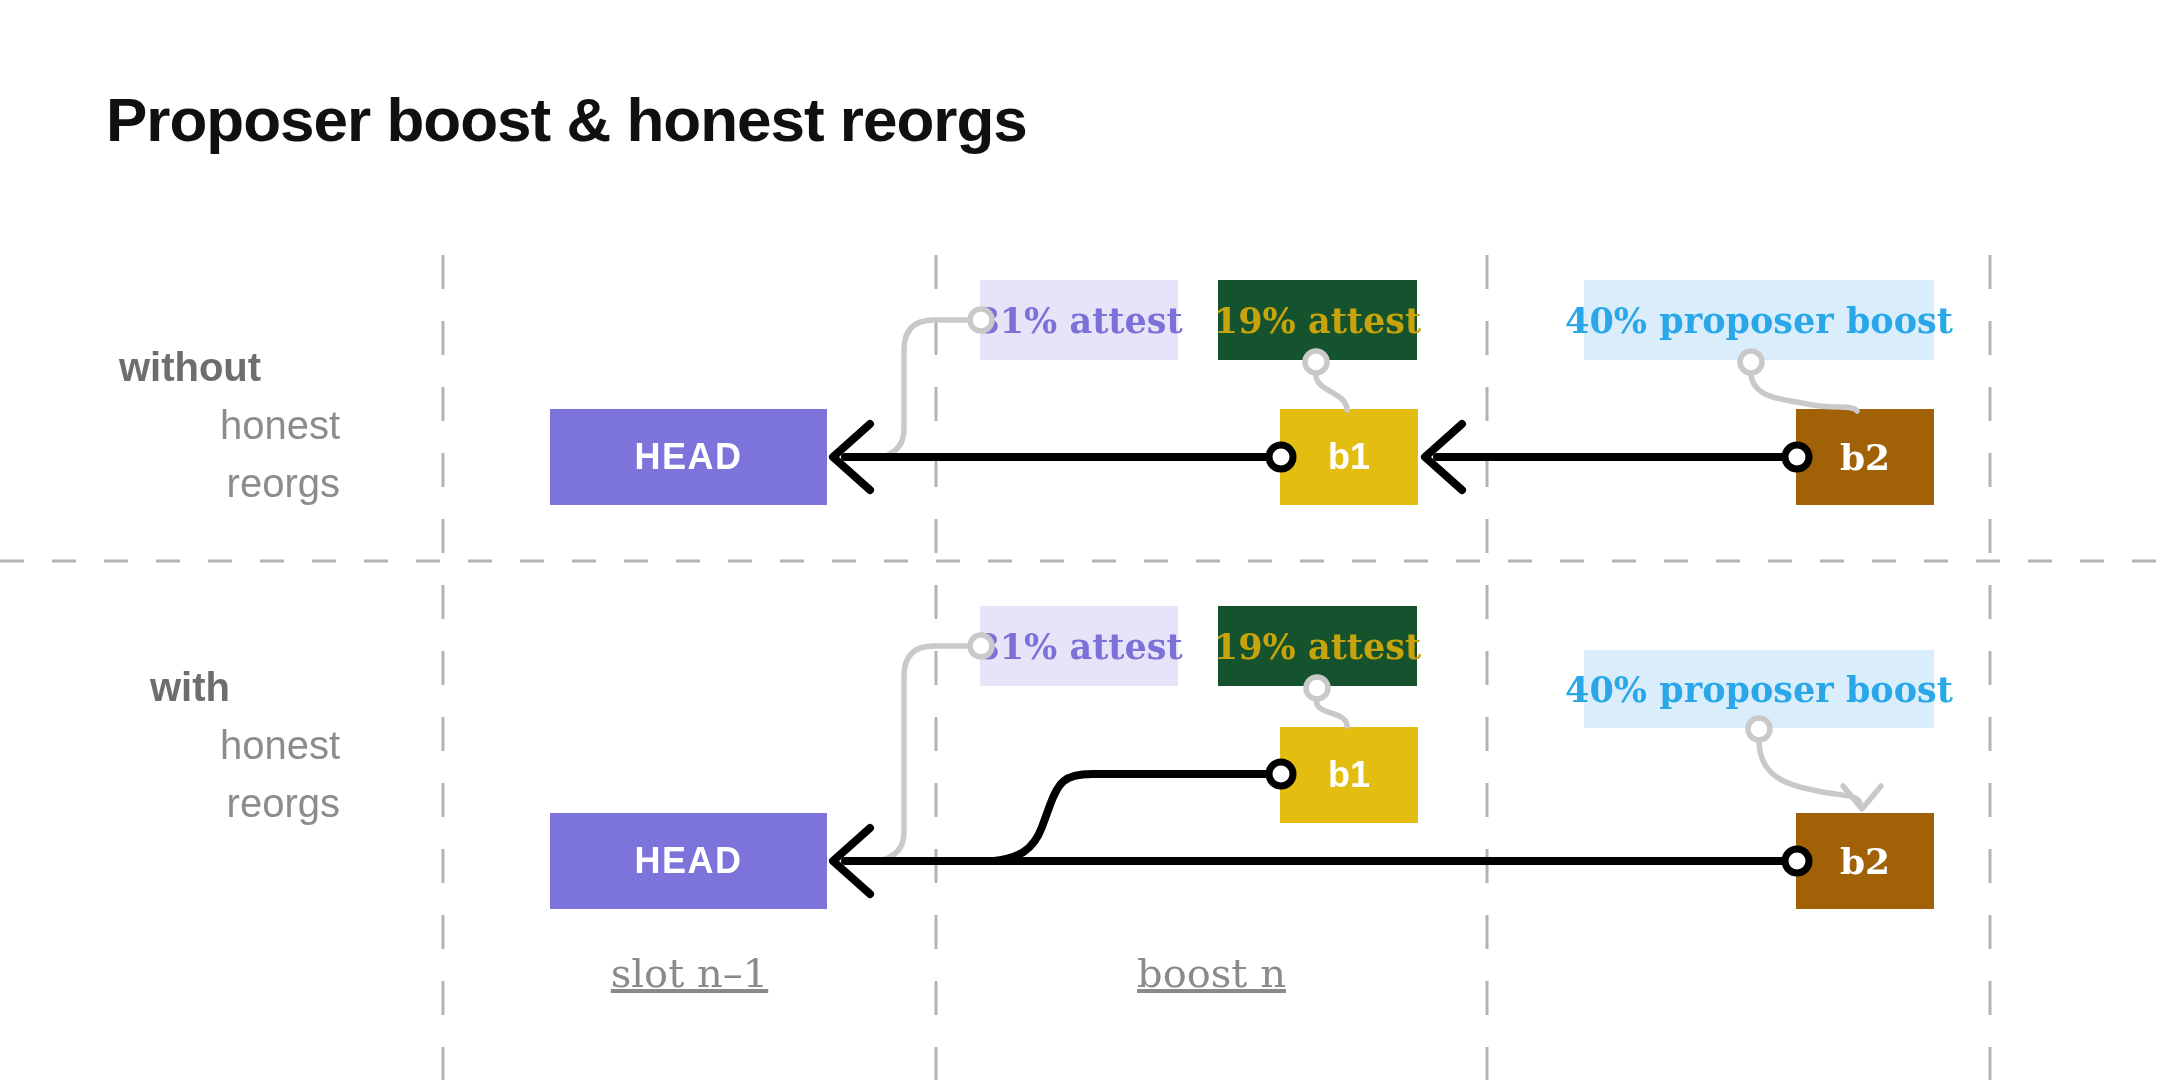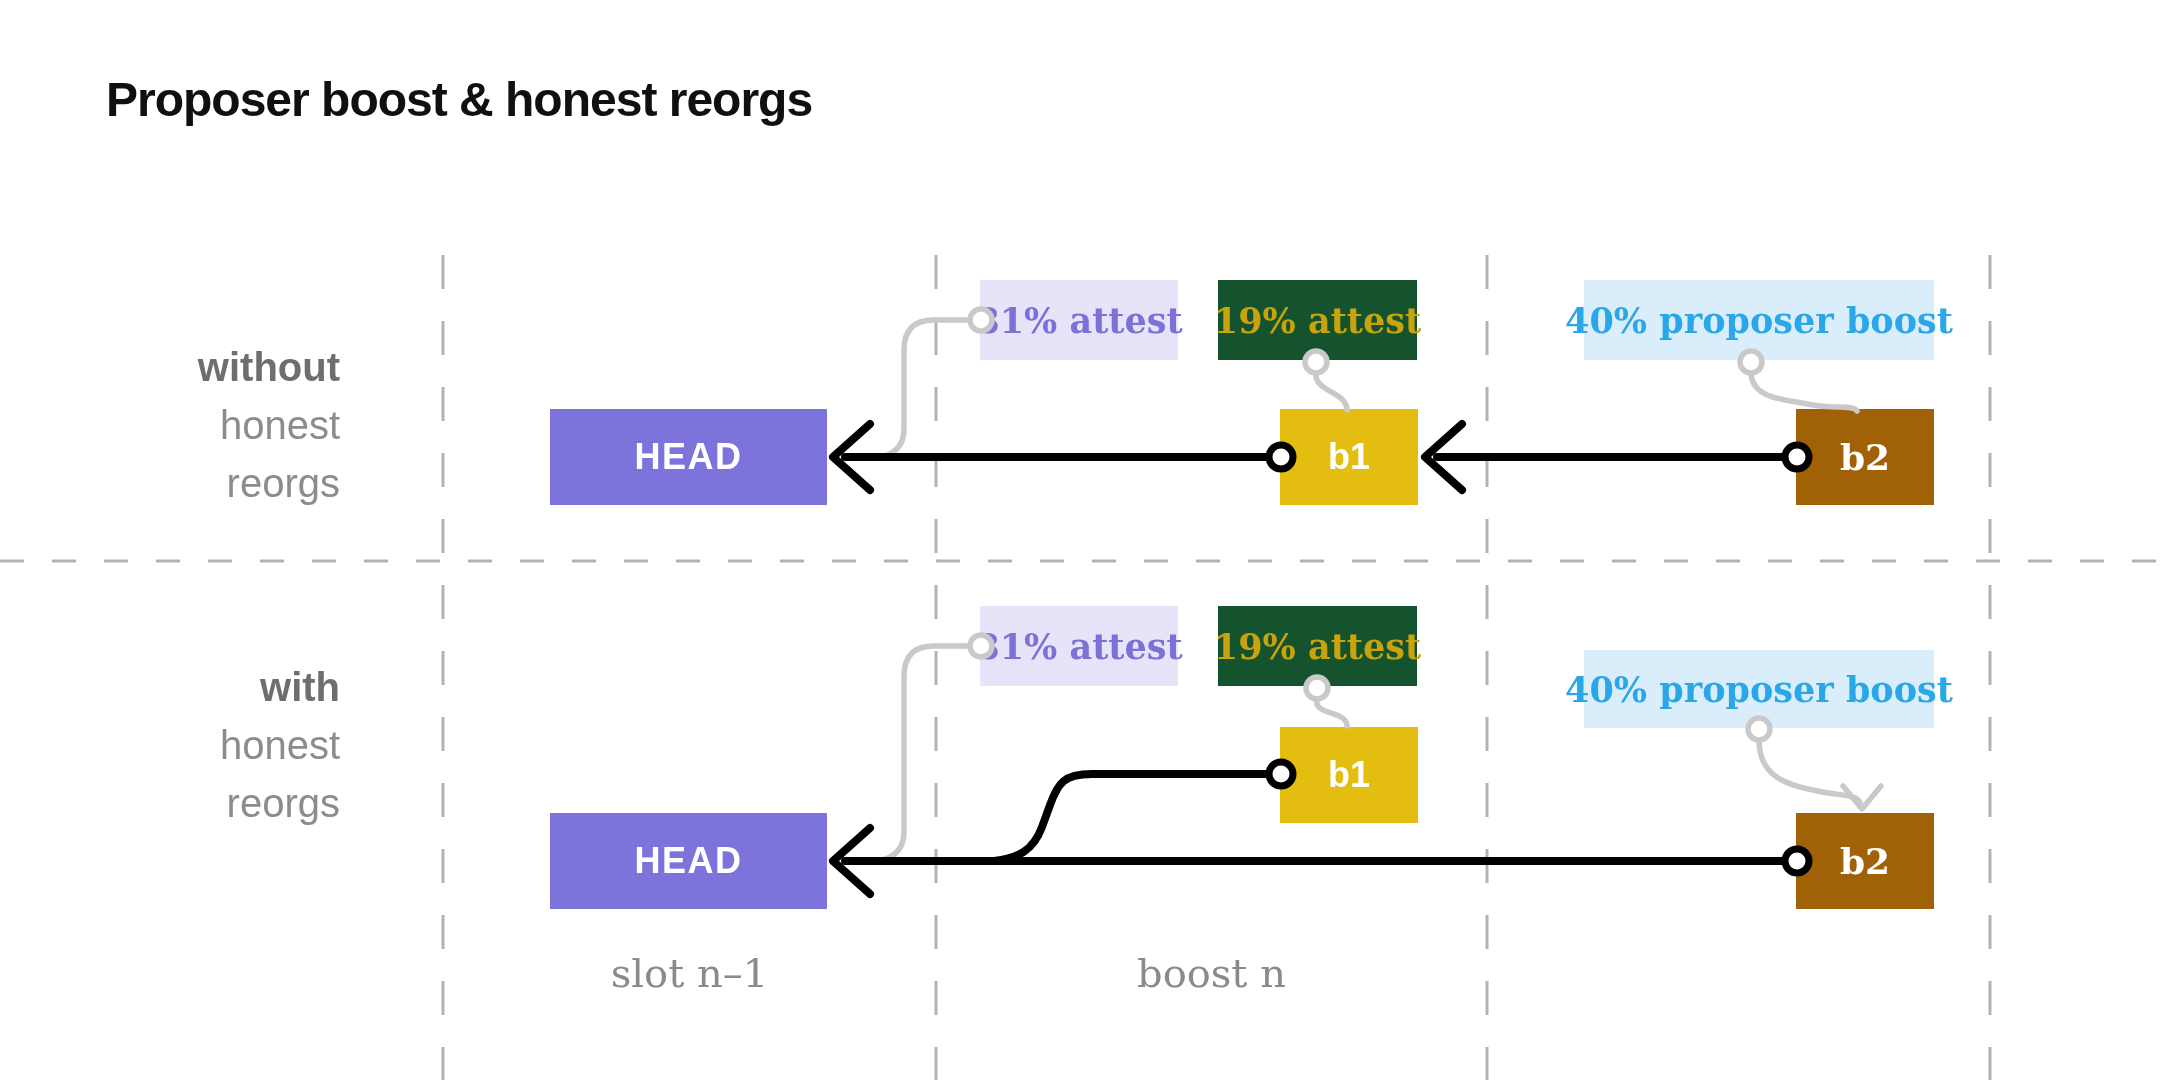--- a/index.html
+++ b/index.html
@@ -1,34 +1,34 @@
 <!DOCTYPE html>
 <html><head>
 <meta charset="utf-8">
 <style>
   html,body{margin:0;padding:0;background:#fff;}
   .canvas{position:relative;width:2160px;height:1080px;background:#ffffff;overflow:hidden;
           font-family:"Liberation Sans","DejaVu Sans",sans-serif;}
   .layer{position:absolute;left:0;top:0;width:2160px;height:1080px;pointer-events:none;}
-  .title{position:absolute;left:106px;top:72px;font-size:48px;font-weight:700;color:#101010;letter-spacing:-1px;}
+  .title{position:absolute;left:106px;top:84px;font-size:62px;font-weight:700;color:#101010;letter-spacing:-1px;}
   .rowlabel{position:absolute;left:40px;width:300px;text-align:right;font-size:40px;line-height:58px;color:#8c8c8c;}
-  .rowlabel .emph{font-weight:700;color:#6e6e6e;}
+  .rowlabel .emph{font-weight:700;color:#6e6e6e;text-align:center;}
   .rowlabel div{white-space:nowrap;}
   .block{position:absolute;display:flex;align-items:center;justify-content:center;
          color:#ffffff;font-weight:700;font-size:36px;text-align:center;}
   .block.head{background:#7C73DB;font-family:"Liberation Sans","DejaVu Sans",sans-serif;letter-spacing:1.5px;}
   .block.gold{background:#E3BD0F;font-family:Liberation Sans, sans-serif;}
   .block.blue{background:#a16207;font-family:"DejaVu Serif","Liberation Serif",serif;}
   .badge{position:absolute;display:flex;align-items:center;justify-content:center;
          font-family:"DejaVu Serif","Liberation Serif",serif;font-weight:600;font-size:35px;white-space:nowrap;}
   .badge.lav{background:#E7E4F9;color:#7B71D8;}
   .badge.cream{background:#14532d;color:#C8A30C;}
   .badge.sky{background:#D9EDFB;color:#2AA7E9;}
   .slotlabel{position:absolute;top:950px;text-align:center;font-size:40px;color:#8a8a8a;
-             font-family:"DejaVu Serif","Liberation Serif",serif;}
+             font-family:"DejaVu Serif","Liberation Serif",serif;text-decoration:underline;}
 </style>
 </head>
 <body>
 
 <div class="canvas">
 
   <svg class="layer" viewBox="0 0 2160 1080">
     <g stroke="#B3B3B3" stroke-width="3" fill="none">
       <line x1="443" y1="255" x2="443" y2="1080" stroke-dasharray="34 32"></line>
       <line x1="936" y1="255" x2="936" y2="1080" stroke-dasharray="34 32"></line>

